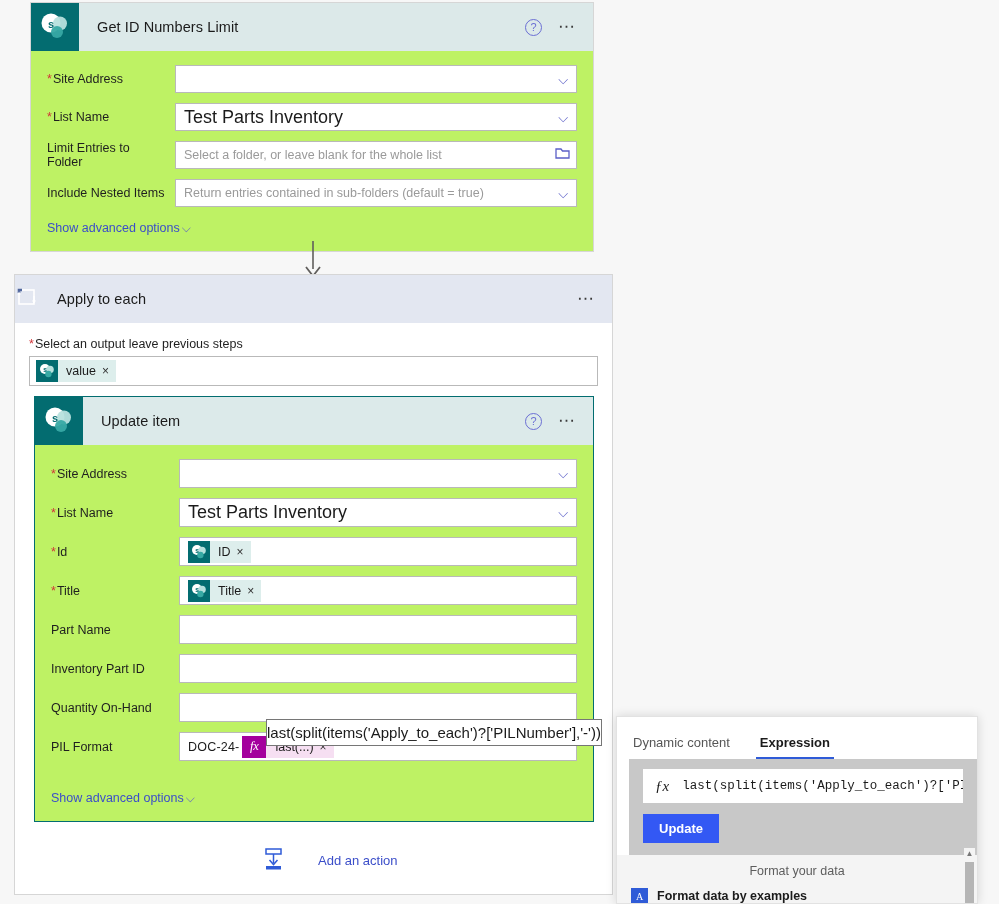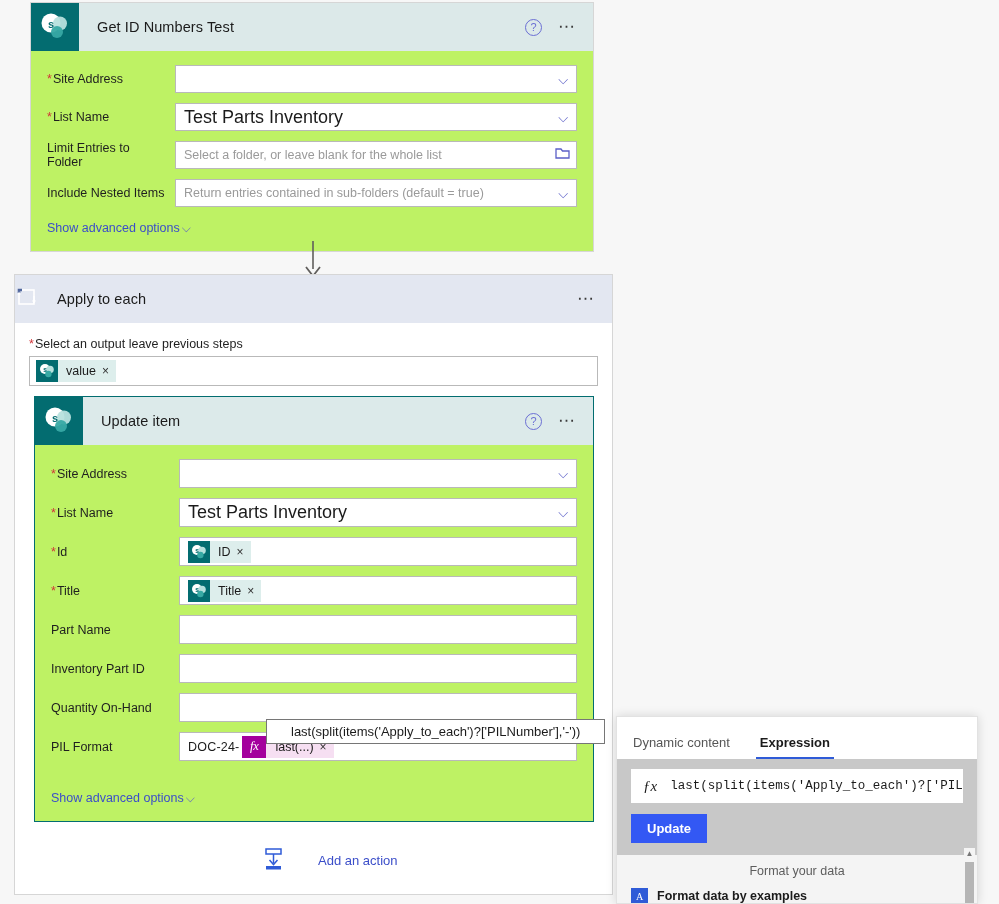--- a/index.html
+++ b/index.html
@@ -88,21 +88,21 @@
   #card-update {
     position: absolute; left: 34px; top: 396px; width: 560px;
     background: #fff; border: 1px solid #026d70;
   }
   #card-update .card-head { background: #dceaea; }
 
   
   #tooltip {
     position: absolute; left: 266px; top: 719px; z-index: 40;
     background: #fff; border: 1px solid #767676;
-    padding: 4px 24px; font-size: 13px; color: #1b1b1b;
+    padding: 4px 0; font-size: 15px; color: #1b1b1b;
     white-space: nowrap;
   }
 
   
   #add-dyn {
     position: absolute; left: 430px; top: 719px; z-index: 20;
     display: flex; align-items: center; gap: 5px;
   }
   #add-dyn .adc-text { color: #3b4ec9; font-size: 12.5px; }
   #add-dyn .adc-plus {
@@ -123,21 +123,21 @@
     background: #fff; border: 1px solid #e2e2e2;
     box-shadow: 0 0 10px rgba(0,0,0,.14);
     overflow: hidden;
   }
   #panel-tabs { display: flex; align-items: flex-end; height: 42px; padding: 0 14px; background:#fff; }
   .ptab { font-size: 13px; color: #565656; padding: 0 2px 9px 2px; margin-right: 26px; position: relative; cursor: pointer; }
   .ptab.active { color: #1b1b1b; font-weight: bold; }
   .ptab.active::after {
     content: ""; position: absolute; left: -2px; right: -2px; bottom: 0; height: 2px; background: #2f5bd7;
   }
-  #expr-zone { background: #c8c8c8; padding: 10px 14px 12px 14px; }
+  #expr-zone { background: #c8c8c8; padding: 10px 14px 12px 14px; margin-left: 12px; }
   #expr-box {
     background: #fff; height: 34px; display: flex; align-items: center;
     padding: 0 0 0 12px; overflow: hidden;
   }
   #expr-box .fx-glyph { font-family: "Liberation Serif", serif; font-style: italic; font-size: 15px; color: #1b1b1b; flex: 0 0 auto; }
   #expr-box .expr-text {
     font-family: "Liberation Mono", monospace; font-size: 12.5px;
     color: #1b1b1b; white-space: nowrap; padding-left: 13px; overflow: hidden;
   }
   #update-btn {
@@ -168,21 +168,21 @@
   <div id="card-get" class="card">
     <div class="card-head">
       <div class="sp-badge">
         <svg width="30" height="30" viewBox="0 0 30 30">
           <circle cx="11" cy="11" r="9.5" fill="#fff"></circle>
           <circle cx="20" cy="11.5" r="7" fill="#b7e0dd" opacity="0.95"></circle>
           <circle cx="17" cy="20" r="6" fill="#37a9a4" opacity="0.95"></circle>
           <text x="11" y="15.5" font-family="Liberation Sans, sans-serif" font-size="11" font-weight="bold" fill="#036c70" text-anchor="middle">s</text>
         </svg>
       </div>
-      <div class="card-title">Get ID Numbers Test</div>
+      <div class="card-title">Get ID Numbers Limit</div>
       <div class="head-icons">
         <div class="help-ic">?</div>
         <div class="ellipsis">⋯</div>
       </div>
     </div>
     <div class="card-body">
 
       <div class="frow">
         <div class="flabel"><span class="req">*</span><span>Site Address</span></div>
         <div class="fctl">

